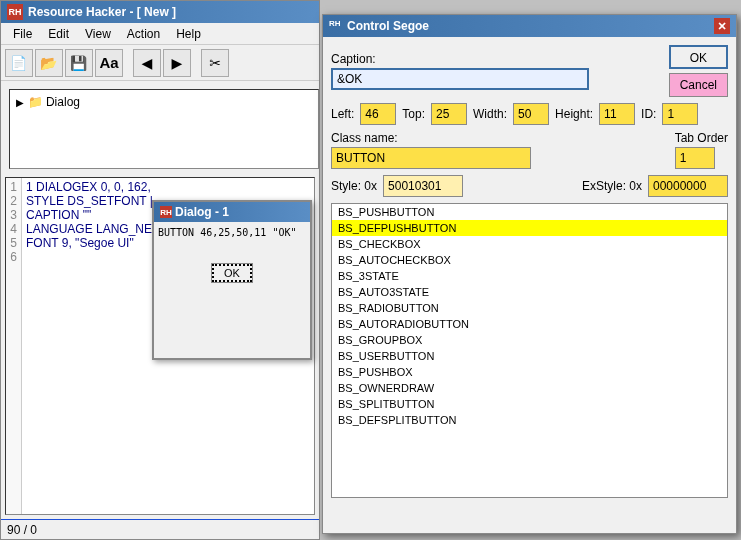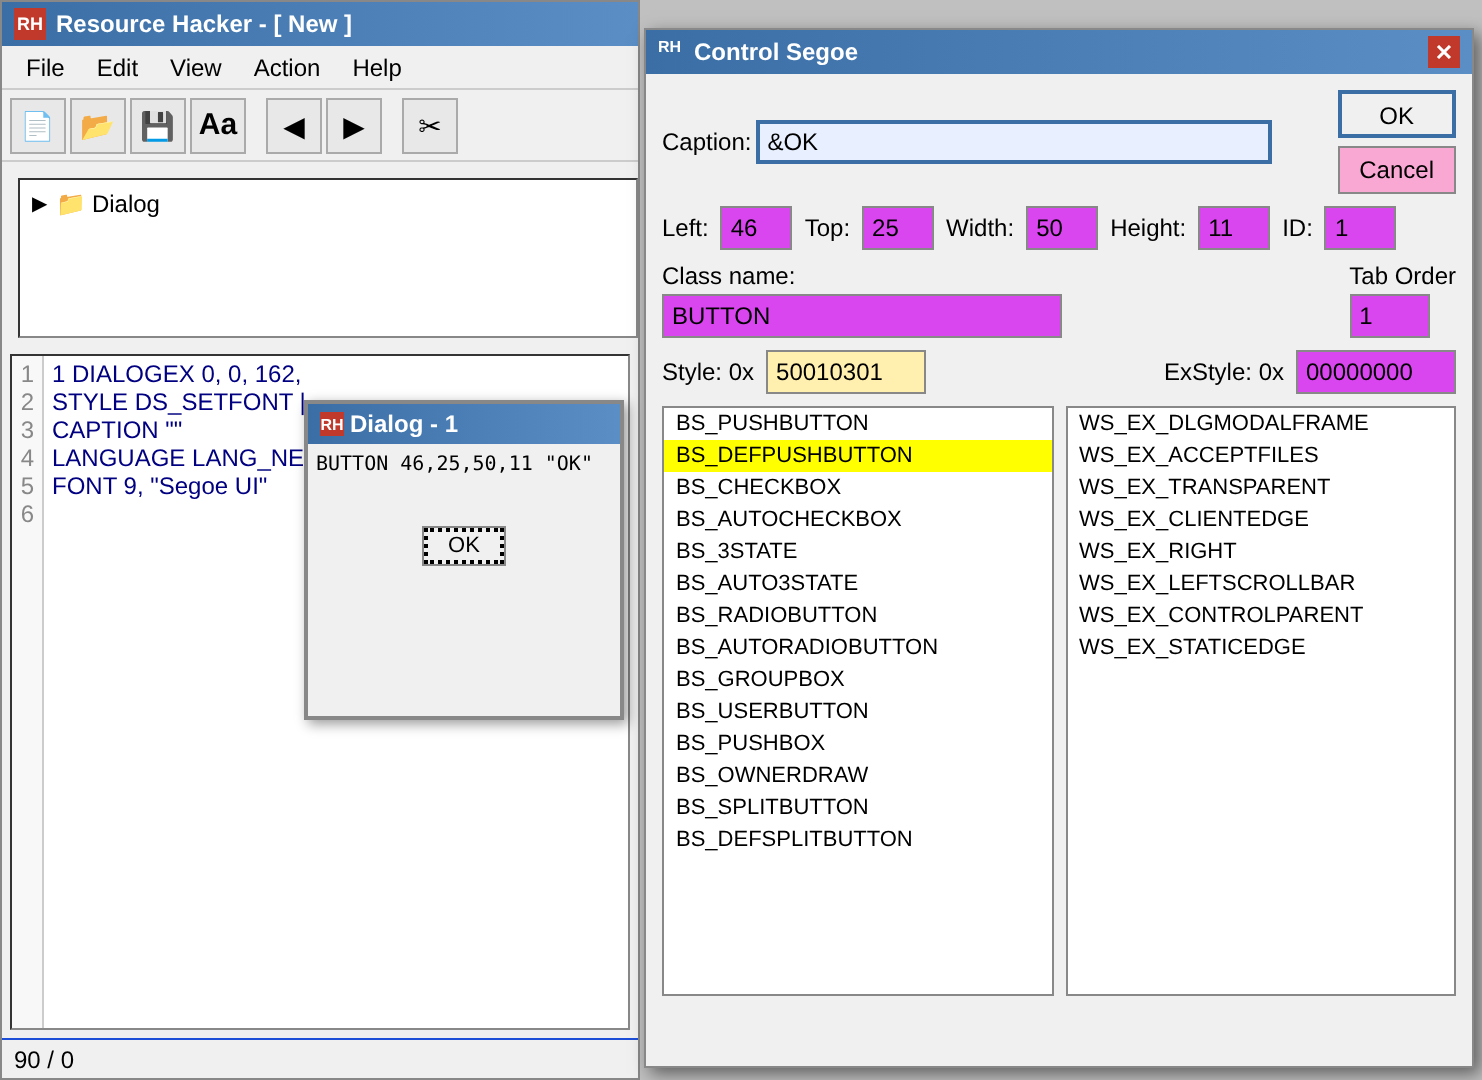--- a/index.html
+++ b/index.html
@@ -239,21 +239,21 @@
       display: flex;
       align-items: center;
       gap: 6px;
     }
     .ce-label {
       font-size: 12px;
       color: #000;
     }
     .ce-input {
       border: 1px solid #888;
-      background: #d946ef;
+      background: #fde047;
       height: 22px;
       padding: 0 4px;
       font-size: 12px;
     }
     .ce-input-caption {
       width: 258px;
       background: #e8f0ff;
       border: 2px solid #3a6ea5;
     }
     .ce-btn-ok {
@@ -405,21 +405,21 @@
   <div class="ce-title-bar">
     <div class="ce-title-left">
       <div class="rh-icon" style="width:14px;height:14px;font-size:8px;margin-right:4px;">RH</div>
       <span>Control Segoe</span>
     </div>
     <button class="ce-close-btn">✕</button>
   </div>
   <div class="ce-body">
 
     <div class="ce-row">
-      <div style="display:flex; flex:1; gap:2px;align-items:center;">
+      <div style="display:flex; flex-direction:column; flex:1; gap:2px;">
         <label class="ce-label">Caption:</label>
         <input class="ce-input ce-input-caption" type="text" value="&amp;OK" style="">
       </div>
       <div class="ce-btn-group">
         <button class="ce-btn-ok">OK</button>
         <button class="ce-btn-cancel">Cancel</button>
       </div>
     </div>
 
     <div class="ce-row">
@@ -464,25 +464,15 @@
           <div class="style-list-item">BS_AUTO3STATE</div>
           <div class="style-list-item">BS_RADIOBUTTON</div>
           <div class="style-list-item">BS_AUTORADIOBUTTON</div>
           <div class="style-list-item">BS_GROUPBOX</div>
           <div class="style-list-item">BS_USERBUTTON</div>
           <div class="style-list-item">BS_PUSHBOX</div>
           <div class="style-list-item">BS_OWNERDRAW</div>
           <div class="style-list-item">BS_SPLITBUTTON</div>
           <div class="style-list-item">BS_DEFSPLITBUTTON</div>
         </div>
-      <div class="exstyle-list" id="exstyle-list">
-          <div class="exstyle-list-item">WS_EX_DLGMODALFRAME</div>
-          <div class="exstyle-list-item">WS_EX_ACCEPTFILES</div>
-          <div class="exstyle-list-item">WS_EX_TRANSPARENT</div>
-          <div class="exstyle-list-item">WS_EX_CLIENTEDGE</div>
-          <div class="exstyle-list-item">WS_EX_RIGHT</div>
-          <div class="exstyle-list-item">WS_EX_LEFTSCROLLBAR</div>
-          <div class="exstyle-list-item">WS_EX_CONTROLPARENT</div>
-          <div class="exstyle-list-item">WS_EX_STATICEDGE</div>
-        </div>
     </div>
   </div>
 </div>
 
 </body></html>

